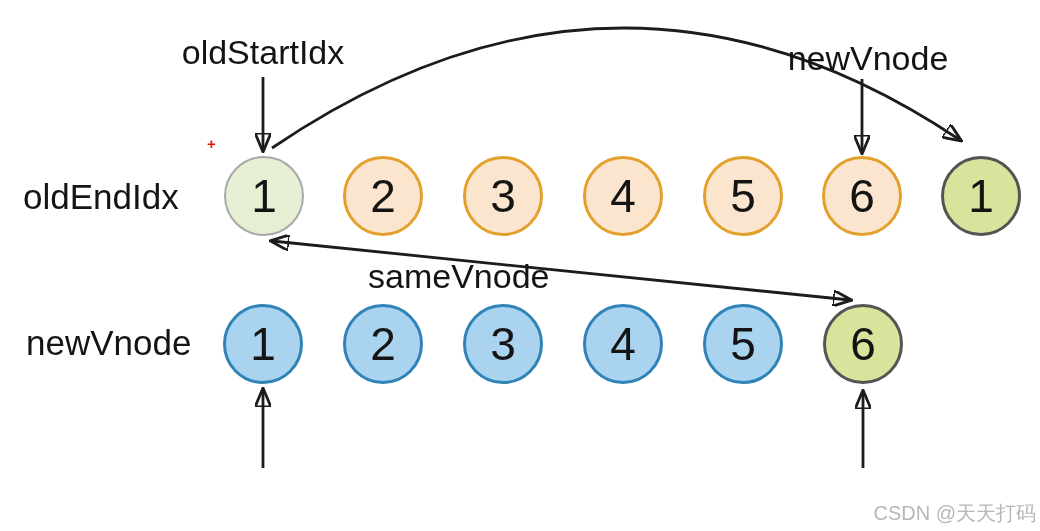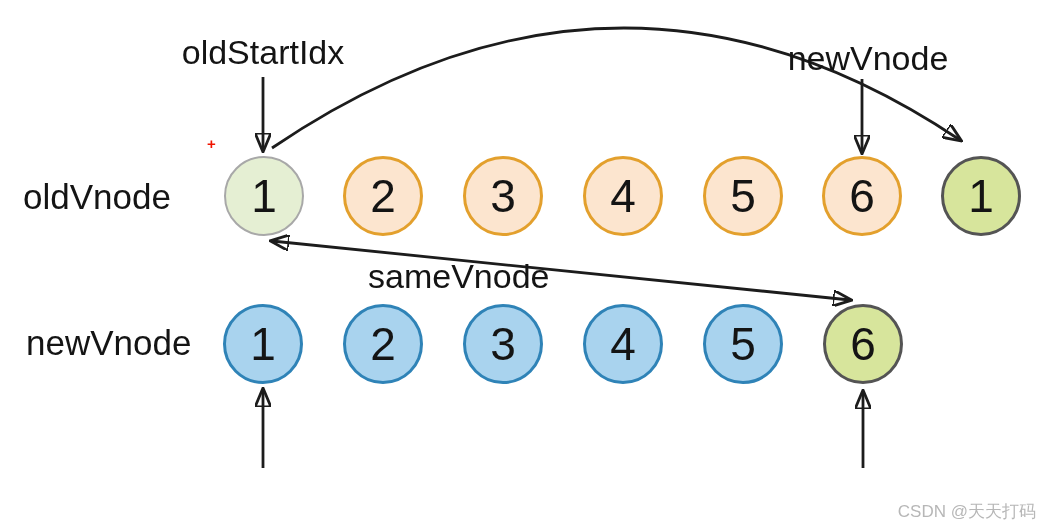--- a/index.html
+++ b/index.html
@@ -18,21 +18,21 @@
   }
   .n-old-start{background:var(--old-start-fill);border:2.5px solid var(--old-start-border);}
   .n-old-mid  {background:var(--old-mid-fill);  border:3px solid var(--old-mid-border);}
   .n-end      {background:var(--end-fill);      border:3px solid var(--end-border);}
   .n-new-mid  {background:var(--new-fill);      border:3px solid var(--new-border);}
 
   .lbl{position:absolute;font-size:34px;line-height:1.15;white-space:nowrap;}
   .lbl.centered{transform:translateX(-50%);}
   .row-label{font-size:35px;}
   .plus{position:absolute;color:var(--plus,#f00);font-size:15px;font-weight:bold;line-height:1;}
-  .watermark{position:absolute;color:var(--watermark,#b7b7b7);font-size:17px;line-height:1;text-align:center;}
+  .watermark{position:absolute;color:var(--watermark,#b7b7b7);font-size:20px;line-height:1;text-align:center;}
 </style>
 </head>
 <body>
 
 <div class="canvas">
 
   <svg class="arrows" viewBox="0 0 1040 531">
     <defs>
       <marker id="ah" markerUnits="userSpaceOnUse" markerWidth="20" markerHeight="16" refX="17" refY="8" orient="auto">
         <path d="M0,0 L19,8 L0,16 Z" fill="#1c1c1c" stroke="none"></path>
@@ -46,21 +46,21 @@
     <line x1="263" y1="468" x2="263" y2="390" marker-end="url(#ah)"></line>
     <line x1="863" y1="468" x2="863" y2="392" marker-end="url(#ah)"></line>
     <path d="M 272 148 Q 620 -88 960 140" marker-end="url(#ah)"></path>
     <line x1="272" y1="241" x2="850" y2="300" marker-start="url(#ahs)" marker-end="url(#ah)"></line>
   </svg>
 
   <div class="lbl centered" style="left:263px;top:33px">oldStartIdx</div>
   <div class="lbl centered" style="left:868px;top:39px">newVnode</div>
   <div class="lbl" style="left:368px;top:257px">sameVnode</div>
 
-  <div class="lbl row-label" style="left:23px;top:177px">oldVnode</div>
+  <div class="lbl row-label" style="left:23px;top:177px">oldEndIdx</div>
   <div class="lbl row-label" style="left:26px;top:323px">newVnode</div>
 
   <div class="plus" style="left:207px;top:136px">+</div>
 
   <div class="node n-old-start" style="left:224px;top:156px">1</div>
   <div class="node n-old-mid" style="left:343px;top:156px">2</div>
   <div class="node n-old-mid" style="left:463px;top:156px">3</div>
   <div class="node n-old-mid" style="left:583px;top:156px">4</div>
   <div class="node n-old-mid" style="left:703px;top:156px">5</div>
   <div class="node n-old-mid" style="left:822px;top:156px">6</div>

